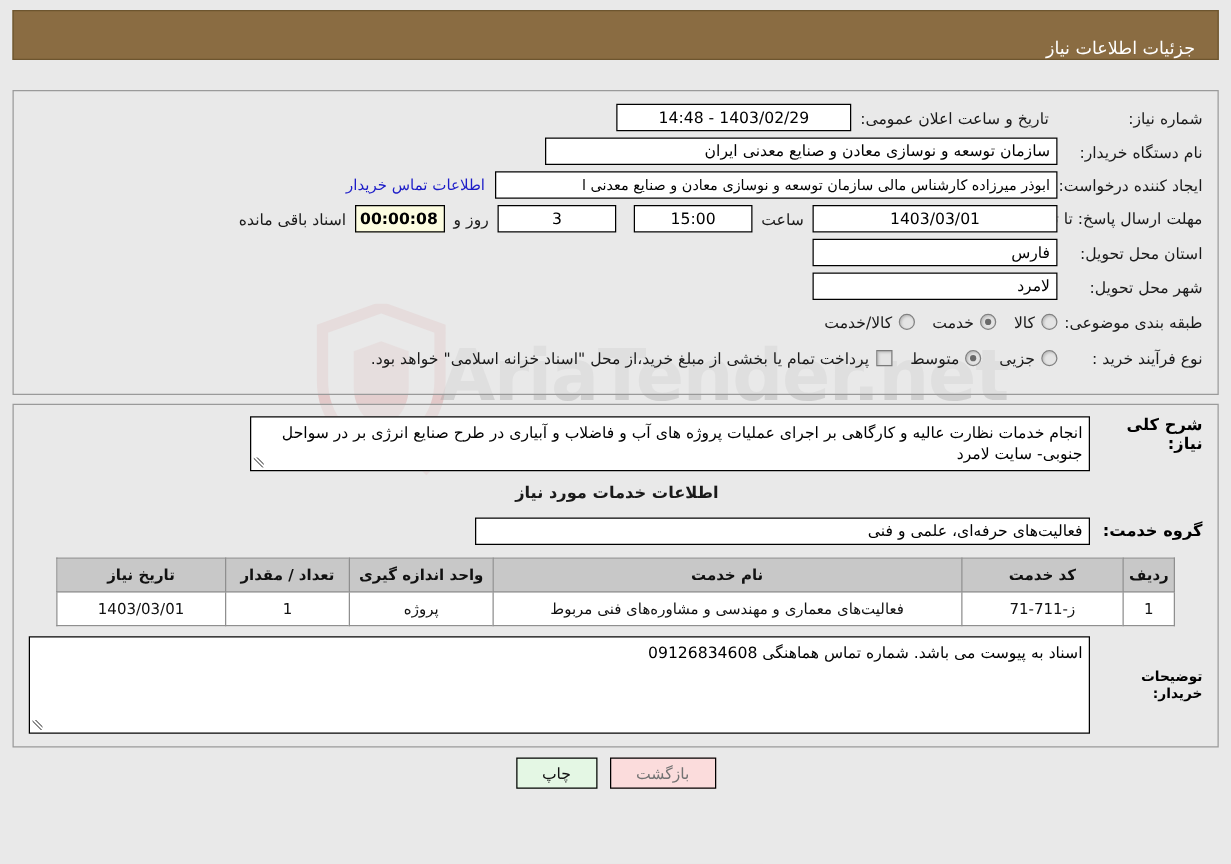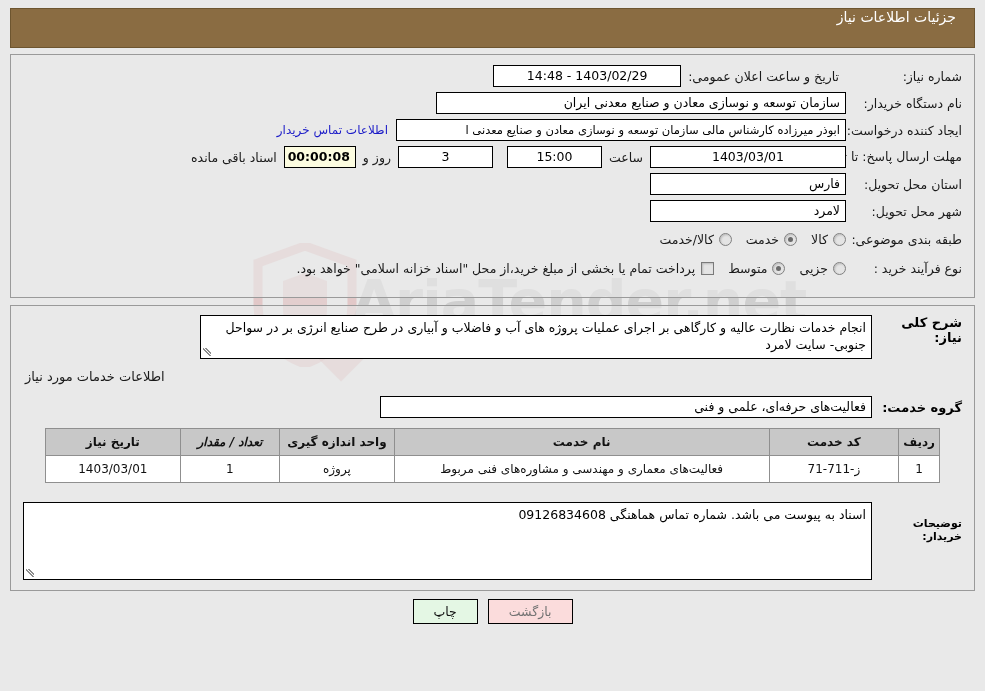--- a/index.html
+++ b/index.html
@@ -52,24 +52,24 @@
   }
 
   
   .hdr {
     position: relative;
     z-index: 2;
     height: 40px;
     background: #8a6c42;
     border: 1px solid #6d552f;
     display: flex;
-    align-items: flex-start;
+    align-items: flex-end;
     justify-content: flex-start;
     padding: 0 18px;
-    margin-bottom: 6px;
+    margin-bottom: 24px;
   }
   .hdr-title {
     color: #ffffff;
     font-size: 14px;
   }
 
   
   .panel {
     position: relative;
     z-index: 2;
@@ -196,30 +196,30 @@
   .ta::after {
     content: "";
     position: absolute;
     left: 2px; bottom: 2px;
     width: 8px; height: 8px;
     background:
       linear-gradient(45deg, transparent 42%, #8d8d8d 42%, #8d8d8d 52%, transparent 52%),
       linear-gradient(45deg, transparent 62%, #8d8d8d 62%, #8d8d8d 72%, transparent 72%);
   }
   .ta-desc { width: 672px; height: 44px; }
-  .ta-notes { width: 900px; height: 78px; margin-top: 11px; }
+  .ta-notes { width: 900px; height: 78px; }
 
   .lbl-desc { width: 90px; text-align: right; font-size: 13px; font-weight: bold; padding-left: 8px; }
   .lbl-notes { width: 95px; text-align: right; font-size: 11px; font-weight: bold; padding-left: 8px; padding-top: 26px; }
 
   .sec-title {
     font-size: 13px;
-    font-weight: normal;
+    font-weight: bold;
     color: #1a1a1a;
-    text-align: left;
+    text-align: center;
     margin: 10px 0 12px 0;
     padding-left: 2px;
   }
   .grp-row { display: flex; align-items: center; margin-bottom: 10px; }
   .lbl-grp { width: 90px; text-align: right; font-size: 13px; font-weight: bold; padding-left: 8px; }
 
   
   table.tbl {
     width: 895px;
     border-collapse: collapse;
@@ -241,21 +241,21 @@
     padding: 6px 4px;
     text-align: center;
     color: #111;
     font-size: 12px;
     background: #fff;
   }
   .col-idx { width: 38px; }
   .col-code { width: 130px; }
   .col-name { width: 377px; }
   .col-unit { width: 115px; }
-  .col-qty  { width: 100px; font-style: italic; }
+  .col-qty  { width: 100px; }
   .col-date { width: 135px; }
 
   
   .btns {
     position: relative;
     z-index: 2;
     display: flex;
     justify-content: center;
     align-items: center;
     gap: 10px;

